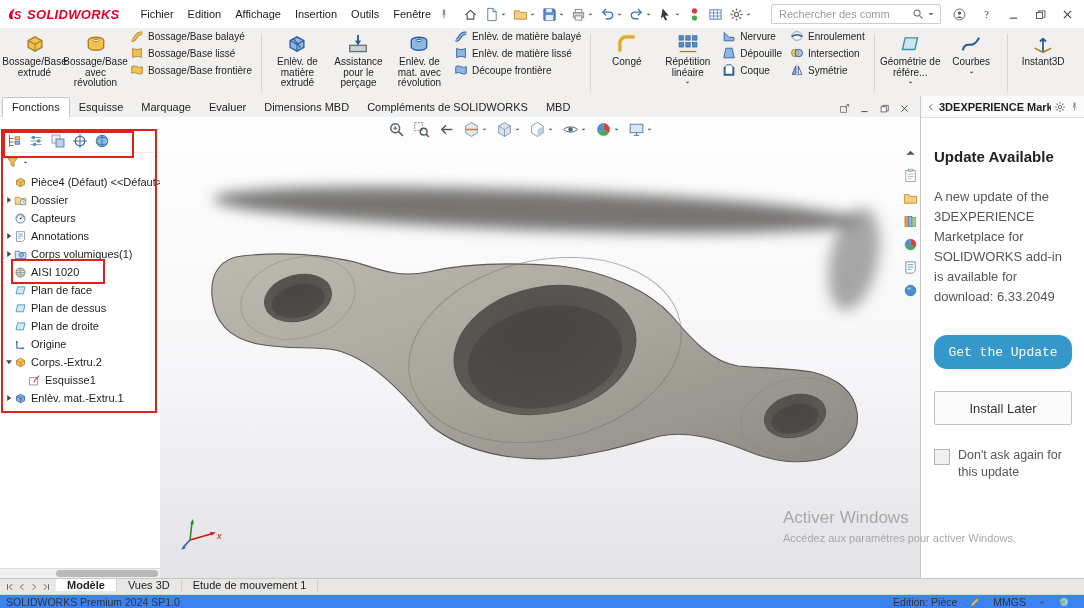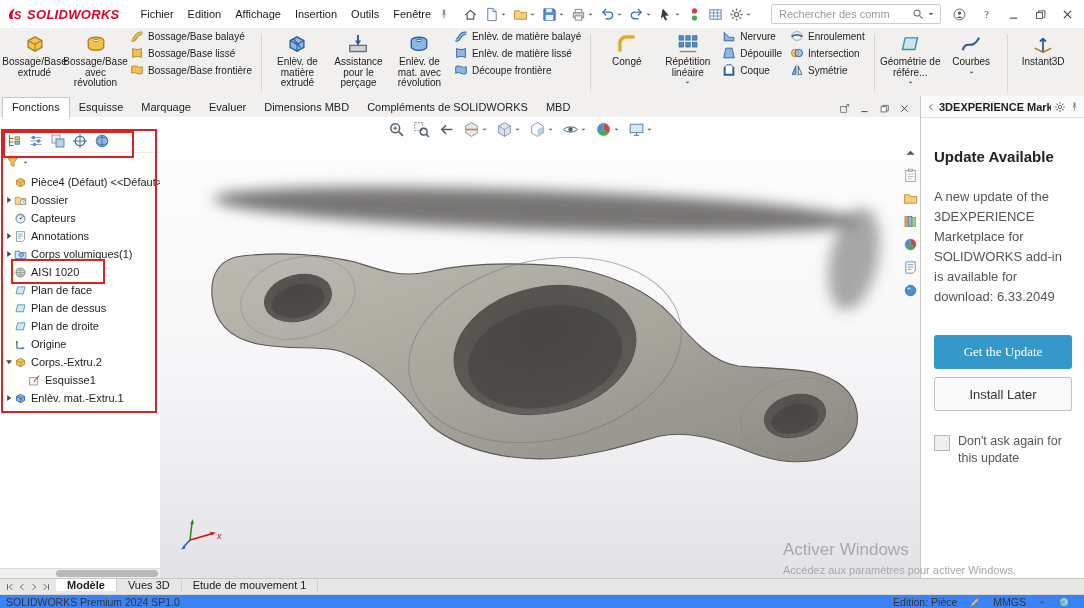--- a/index.html
+++ b/index.html
@@ -68,42 +68,42 @@
   
   .taskpane{position:absolute;top:96px;left:920px;width:164px;bottom:30px;background:#fff;
             border-left:1px solid #c9c7c4;display:flex;flex-direction:column;}
   .tp-header{height:21px;flex:none;border-bottom:1px solid #e0e0e0;background:#fafafa;
              display:flex;align-items:center;gap:3px;padding:0 5px;font-weight:bold;}
   .tp-title{flex:1;white-space:nowrap;overflow:hidden;font-size:11px;}
   .tp-body{padding:30px 13px 0;}
   .tp-heading{font-size:15px;font-weight:bold;color:#222;margin:0 0 22px;}
   .tp-text{color:#555;font-size:13px;line-height:20px;margin:0 0 28px;}
   .btn-primary{display:block;width:100%;height:34px;background:#3498cb;color:#fff;border:0;
-               border-radius:3px;font-size:13px;font-family:Liberation Serif, serif;margin-bottom:8px;cursor:pointer;}
+               border-radius:13px;font-size:13px;font-family:Liberation Mono, monospace;margin-bottom:22px;cursor:pointer;}
   .btn-secondary{display:block;width:100%;height:34px;background:#fafafa;color:#333;
                  border:1px solid #c2c2c2;border-radius:2px;font-size:13px;font-family:inherit;
                  margin-bottom:22px;cursor:pointer;}
   .cbrow{display:flex;gap:8px;align-items:flex-start;}
   .cbox{width:14px;height:14px;border:1px solid #b5b5b5;background:#efefef;flex:none;margin-top:2px;}
   .cblabel{color:#555;font-size:12.5px;line-height:17px;}
 
   
   .bottombar{position:absolute;left:0;right:0;top:578px;height:16px;background:#e9e7e5;
              border-top:1px solid #c9c7c4;display:flex;align-items:stretch;}
   .navarrows{display:flex;align-items:center;gap:2px;padding:0 5px;}
   .btabs{display:flex;align-items:flex-start;}
   .btab{display:flex;align-items:center;padding:0 11px;border-right:1px solid #d2d0cd;color:#222;font-size:11px;}
   .btab.active{background:#fff;font-weight:bold;}
   .statusbar{position:absolute;left:0;right:0;top:594px;height:14px;background:#3b82f6;
              border-top:1px solid #d8d6d3;display:flex;align-items:center;padding:0 6px;
              font-size:10.5px;color:#333;}
   .sb-right{margin-left:auto;display:flex;gap:12px;padding-right:8px;}
 
   
-  .watermark{position:absolute;left:783px;top:540px;color:#a8a8a8;z-index:60;pointer-events:none;}
+  .watermark{position:absolute;left:783px;top:508px;color:#a8a8a8;z-index:60;pointer-events:none;}
   .wm1{font-size:17px;}
   .wm2{font-size:11px;margin-top:4px;}
   .redbox{position:absolute;border:2px solid #e0201c;z-index:70;pointer-events:none;}
   #red-tree{left:1px;top:129px;width:152px;height:280px;}
   #red-icons{left:3px;top:131px;width:127px;height:23px;}
   #red-material{left:11px;top:259px;width:90px;height:21px;}
 </style>
 </head>
 <body>
 

